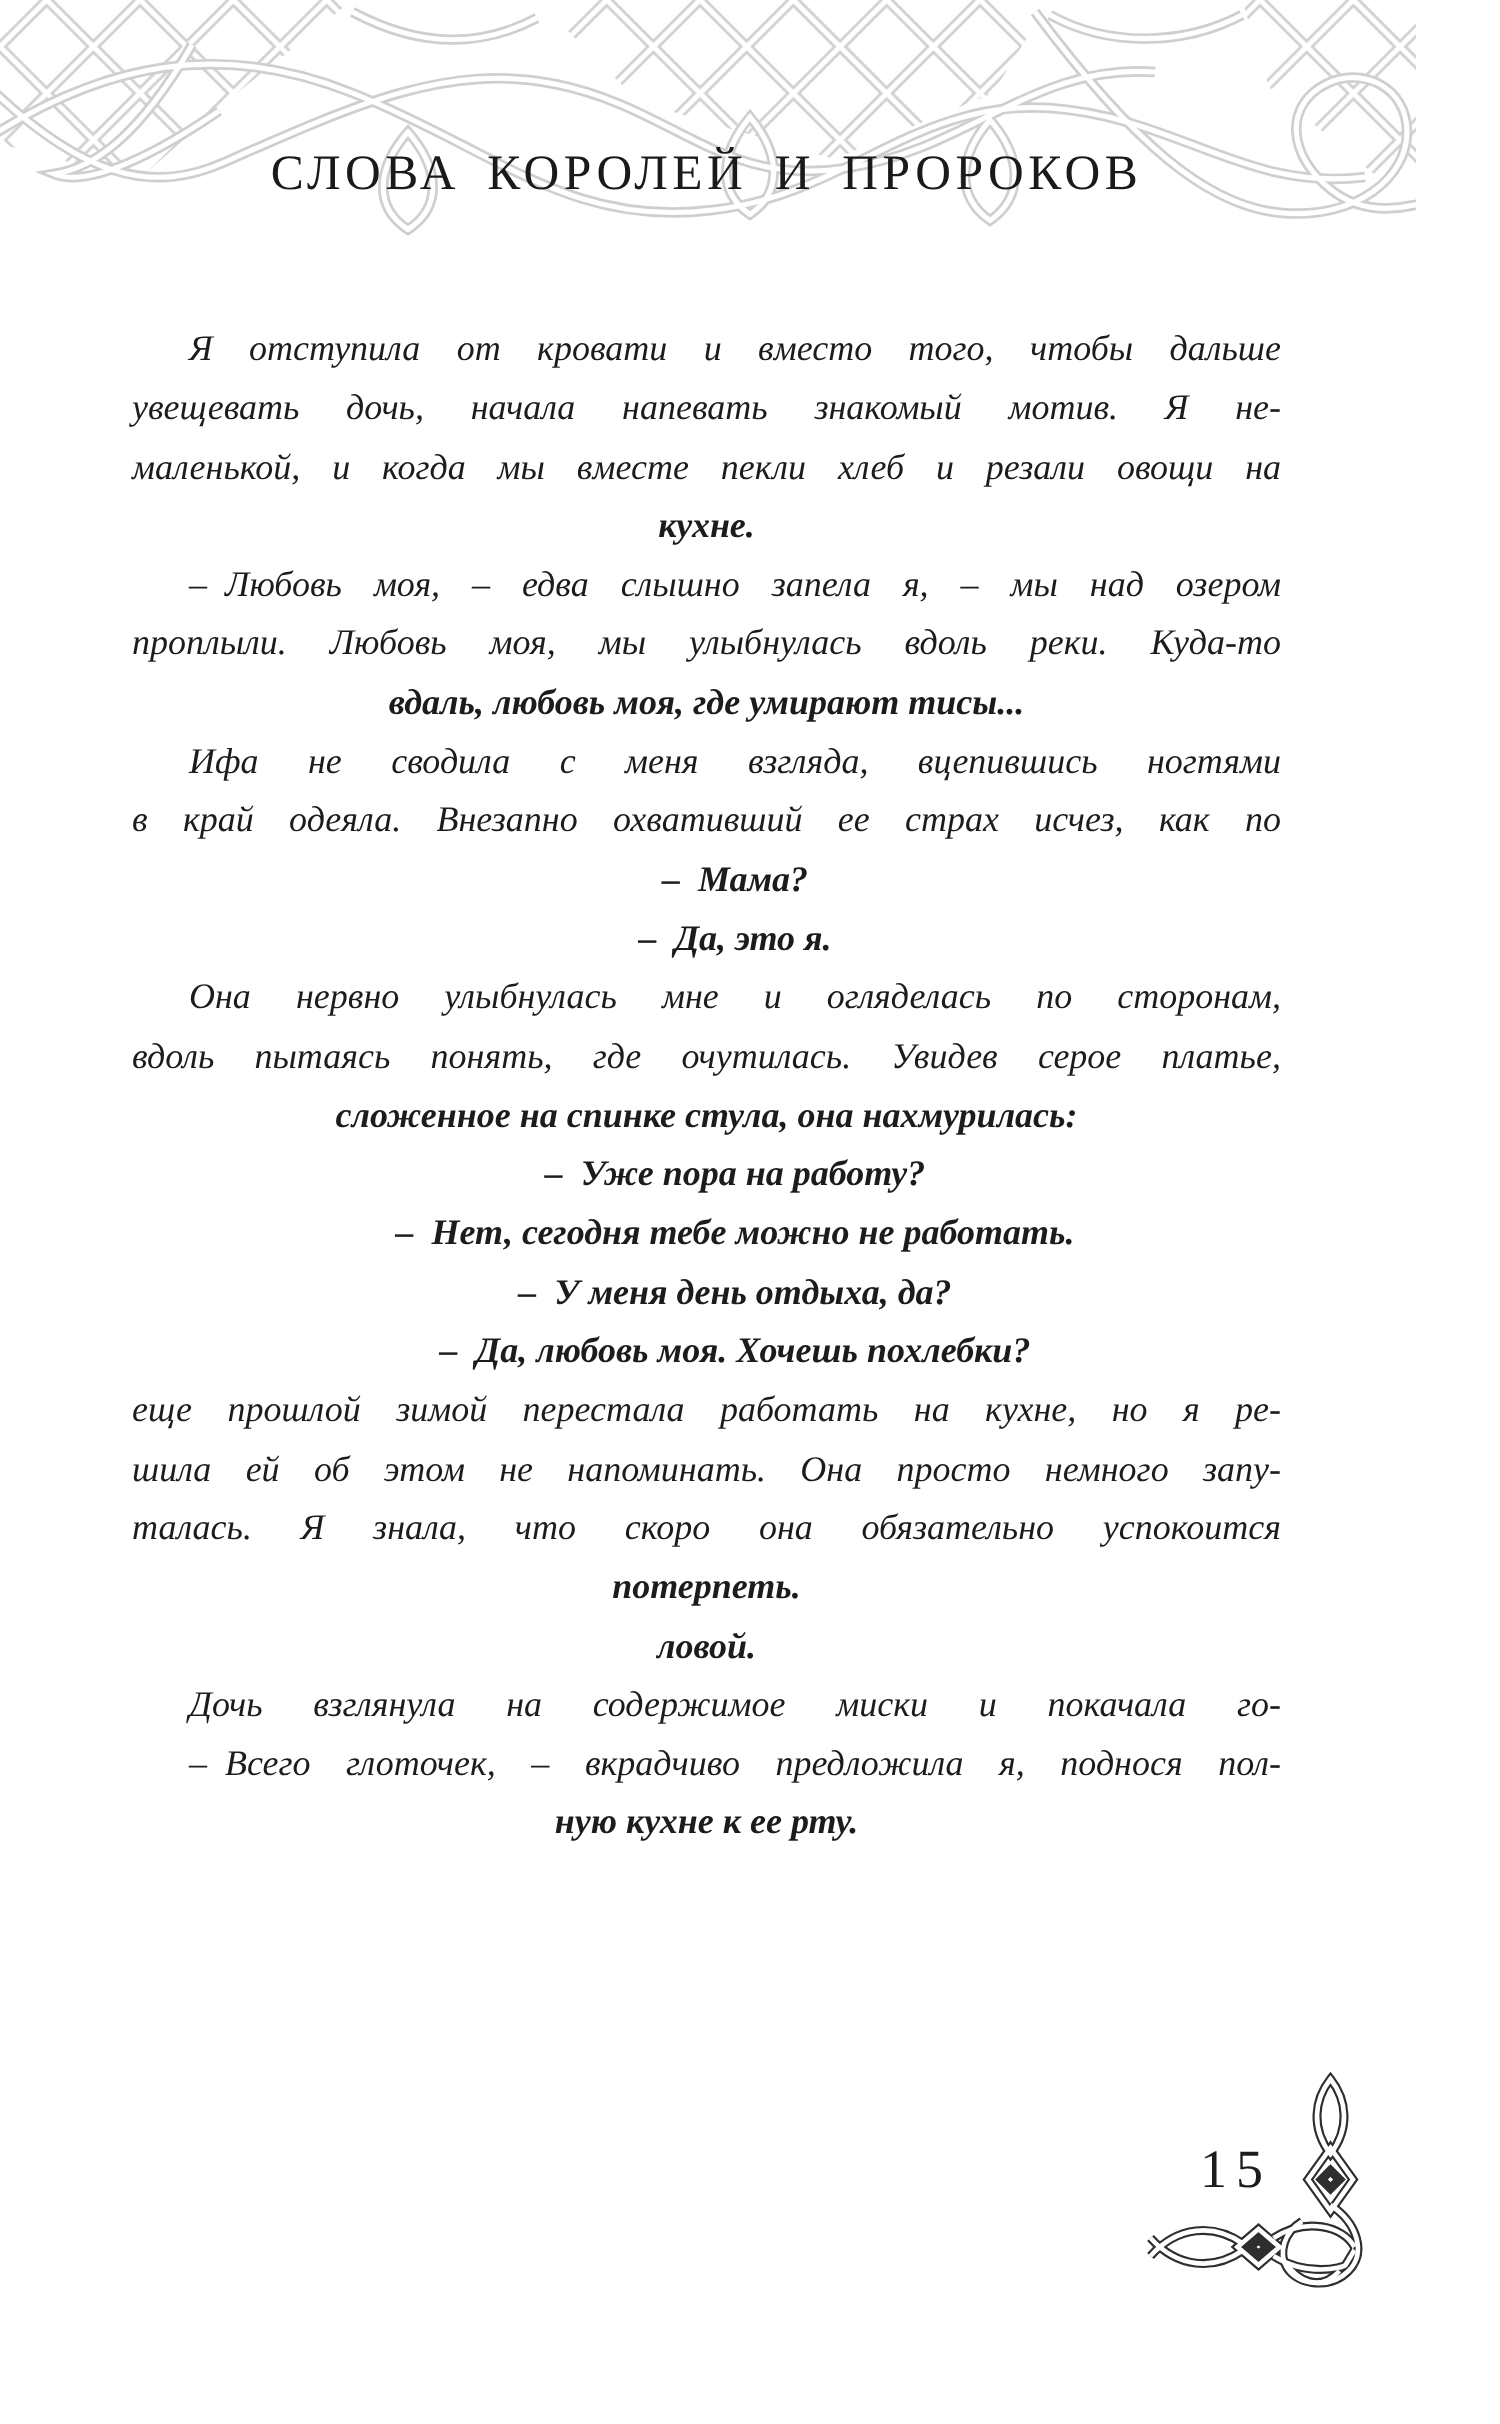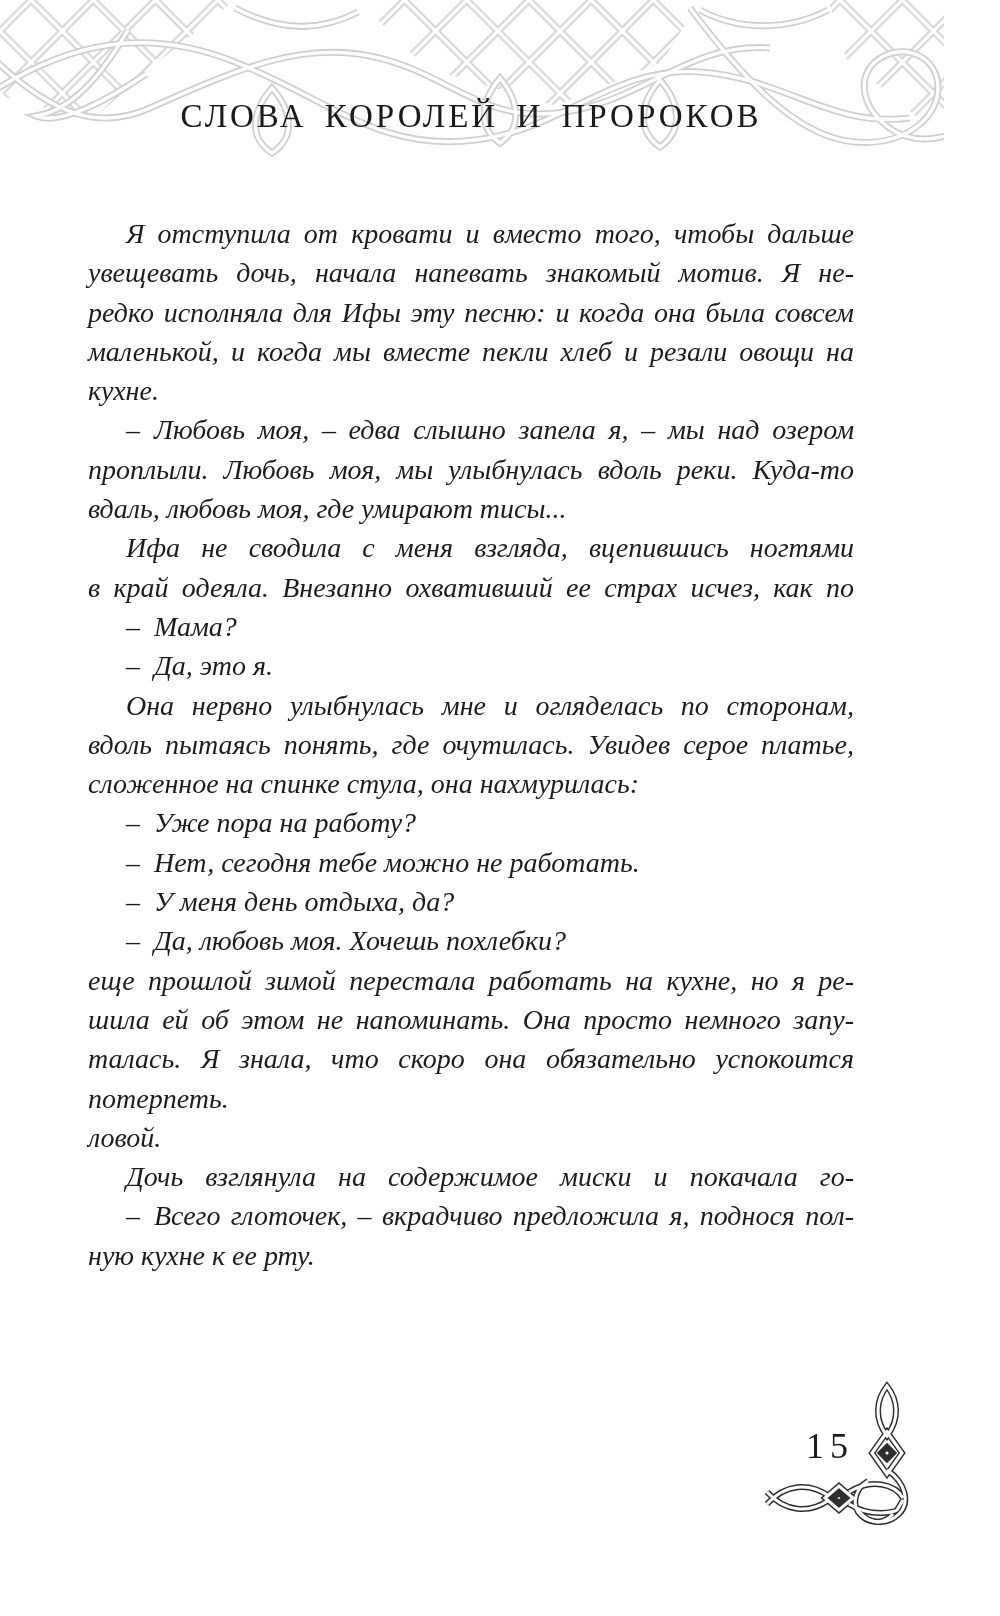--- a/index.html
+++ b/index.html
@@ -9,30 +9,30 @@
   }
   .top-ornament{position:absolute;top:0;left:0;pointer-events:none;}
   .running-head{
     position:absolute;top:96px;left:88px;width:766px;
     text-align:center;font-size:33px;line-height:40px;
     letter-spacing:3px;word-spacing:7px;white-space:nowrap;
     color:var(--header-ink,#1a1a1a);
   }
   .body-text{
     position:absolute;top:214px;left:88px;width:766px;
-    font-style:italic;font-size:28px;line-height:39.3px;
+    font-style:italic;font-size:24px;line-height:39.3px;
     color:var(--ink,#1c1c1c);
   }
   .line{width:100%;}
   .line.just{text-align:justify;text-align-last:justify;}
-  .line.nojust{text-align:left;}
+  .line.nojust{text-align:center;font-weight:bold;}
   .line.ind{text-indent:38px;}
   .page-number{
     position:absolute;top:1428px;left:800px;width:60px;
-    text-align:center;font-size:36px;line-height:36px;letter-spacing:6px;
+    font-size:36px;line-height:36px;letter-spacing:6px;
     color:var(--ink,#1c1c1c);
     font-family:Liberation Serif, serif;
   }
   .corner-ornament{position:absolute;top:1378px;left:745px;pointer-events:none;}
   
   .rib-under{fill:none;stroke:var(--ornament,#cfcfcf);stroke-width:7;}
   .rib-over{fill:none;stroke:#ffffff;stroke-width:3.4;}
   .crib-under{fill:none;stroke:var(--corner-ink,#2e2e2e);stroke-width:6;}
   .crib-over{fill:none;stroke:#ffffff;stroke-width:3.1;}
 </style>
@@ -80,21 +80,20 @@
       <path d="M500,78 C480,102 478,128 500,143 C522,128 520,102 500,78 Z"></path>
       <path d="M660,80 C639,104 637,131 660,147 C683,131 681,104 660,80 Z"></path>
     </g>
   </svg>
 
   <div class="running-head">СЛОВА КОРОЛЕЙ И ПРОРОКОВ</div>
 
   <div class="body-text">
       <div class="line just ind">Я отступила от кровати и вместо того, чтобы дальше</div>
       <div class="line just">увещевать дочь, начала напевать знакомый мотив. Я не-</div>
-      <div class="line just">редко исполняла для Ифы эту песню: и когда она была совсем</div>
       <div class="line just">маленькой, и когда мы вместе пекли хлеб и резали овощи на</div>
       <div class="line nojust">кухне.</div>
       <div class="line just ind">– Любовь моя, – едва слышно запела я, – мы над озером</div>
       <div class="line just">проплыли. Любовь моя, мы улыбнулась вдоль реки. Куда-то</div>
       <div class="line nojust">вдаль, любовь моя, где умирают тисы...</div>
       <div class="line just ind">Ифа не сводила с меня взгляда, вцепившись ногтями</div>
       <div class="line just">в край одеяла. Внезапно охвативший ее страх исчез, как по</div>
       <div class="line nojust ind">– Мама?</div>
       <div class="line nojust ind">– Да, это я.</div>
       <div class="line just ind">Она нервно улыбнулась мне и огляделась по сторонам,</div>

